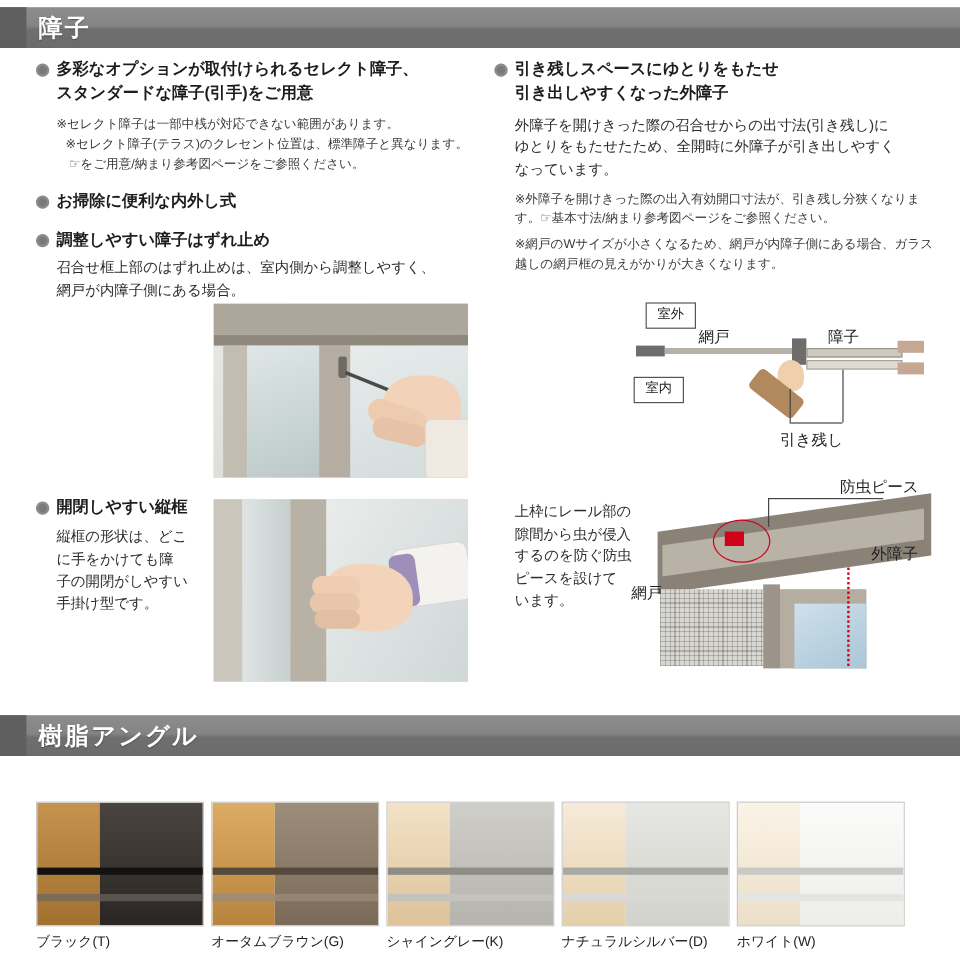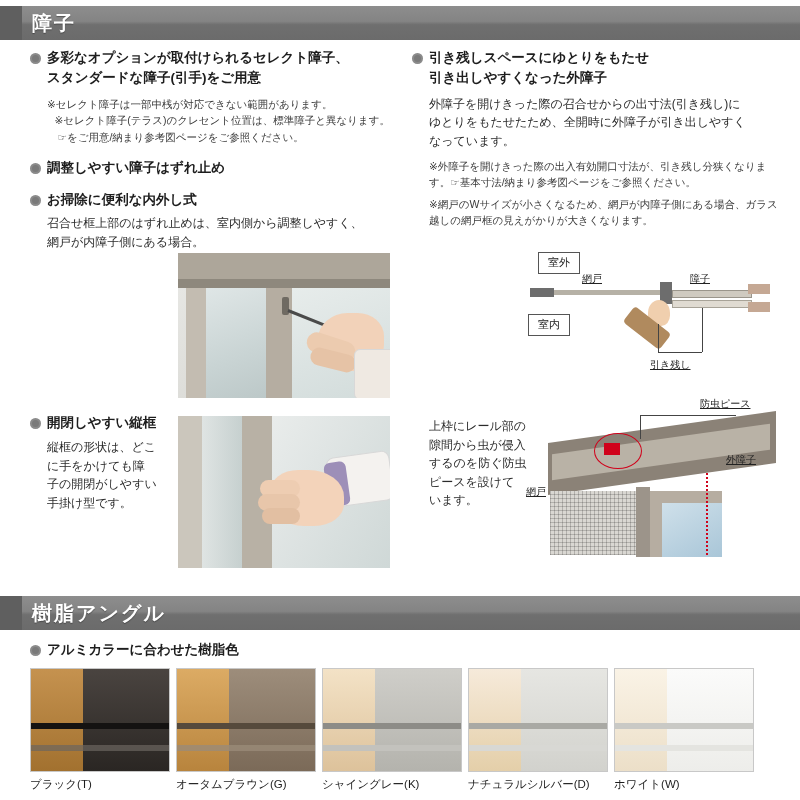--- a/index.html
+++ b/index.html
@@ -90,21 +90,21 @@
     position:absolute;
     background:#ffffff;
     border:1px solid #555;
     font-size:11px;
     line-height:18px;
     text-align:center;
     width:40px;height:20px;
     color:#222;
   }
   .rail{position:absolute;background:#9b9b9b;}
-  .lbl{position:absolute;font-size:10px;color:#222;text-decoration:underline;}
+  .lbl{position:absolute;font-size:13px;color:#222;}
 
   
   .swatch-row{position:absolute;left:30px;top:668px;width:742px;display:flex;gap:6px;}
   .swatch{width:140px;}
   .swatch .img{height:102px;border:1px solid #c8c8c8;position:relative;overflow:hidden;}
   .swatch .cap{margin-top:5px;font-size:11.5px;color:#1d1d1d;text-align:left;}
 
   .sw-wood{position:absolute;left:0;top:0;bottom:0;width:38%;}
   .sw-rail{position:absolute;right:0;top:0;bottom:0;width:62%;}
   .sw-line{position:absolute;left:0;right:0;height:6px;}
@@ -140,26 +140,26 @@
       <div class="dot"></div>
       <div class="b-title" style="white-space:pre-line;">多彩なオプションが取付けられるセレクト障子、
 スタンダードな障子(引手)をご用意</div>
     </div>
     <div class="note" style="margin:8px 0 0 17px;white-space:pre-line;">※セレクト障子は一部中桟が対応できない範囲があります。</div>
     <div class="note" style="margin:1px 0 0 22px;white-space:pre-line;text-align:right;">※セレクト障子(テラス)のクレセント位置は、標準障子と異なります。</div>
     <div class="note" style="margin:1px 0 0 17px;white-space:pre-line;">　☞をご用意/納まり参考図ページをご参照ください。</div>
 
     <div class="bullet" style="margin-top:12px;">
       <div class="dot"></div>
+      <div class="b-title">お掃除に便利な内外し式</div>
+    </div>
+
+    <div class="bullet" style="margin-top:12px;">
+      <div class="dot"></div>
       <div class="b-title">調整しやすい障子はずれ止め</div>
-    </div>
-
-    <div class="bullet" style="margin-top:12px;">
-      <div class="dot"></div>
-      <div class="b-title">お掃除に便利な内外し式</div>
     </div>
     <div class="body-text" style="margin:4px 0 0 17px;white-space:pre-line;">召合せ框上部のはずれ止めは、室内側から調整しやすく、
 網戸が内障子側にある場合。</div>
   </div>
 
   <div class="photo" style="left:178px;top:253px;width:212px;height:145px;">
     <div class="p1-sky"></div>
     <div class="frame-bar" style="left:0;top:0;width:212px;height:26px;background:#ada69a;"></div>
     <div class="frame-bar dark" style="left:0;top:26px;width:212px;height:9px;"></div>
     <div class="frame-bar" style="left:8px;top:35px;width:20px;height:110px;background:#c3bcb1;"></div>
@@ -265,26 +265,20 @@
     <div class="lbl" style="left:198px;top:58px;">外障子</div>
     <div class="lbl" style="left:-2px;top:90px;">網戸</div>
     <div class="dashdot" style="left:178px;top:78px;height:82px;"></div>
   </div>
 
   <div class="section-bar" style="top:596px;">
     <div class="bar-accent"></div>
     <div class="bar-title">樹脂アングル</div>
   </div>
 
-  <div style="position:absolute;left:30px;top:640px;">
-    <div class="bullet">
-      <div class="dot"></div>
-      <div class="b-title">アルミカラーに合わせた樹脂色</div>
-    </div>
-  </div>
 
   <div class="swatch-row">
 
     <div class="swatch">
       <div class="img">
         <div class="sw-wood" style="background:linear-gradient(180deg,#c5924f,#a2712f);"></div>
         <div class="sw-rail" style="background:linear-gradient(180deg,#4a4440,#2a2623);"></div>
         <div class="sw-line" style="top:54px;background:#141211;"></div>
         <div class="sw-line" style="top:76px;background:#6b655f;opacity:.7;"></div>
       </div>

